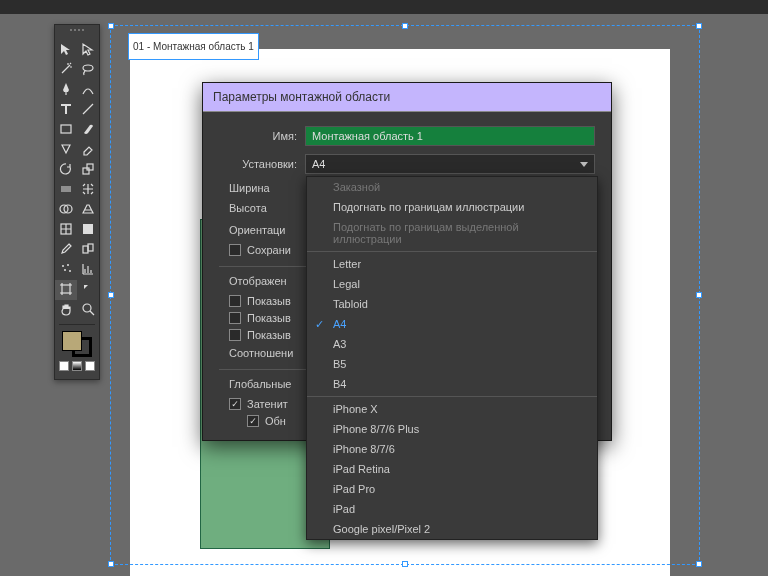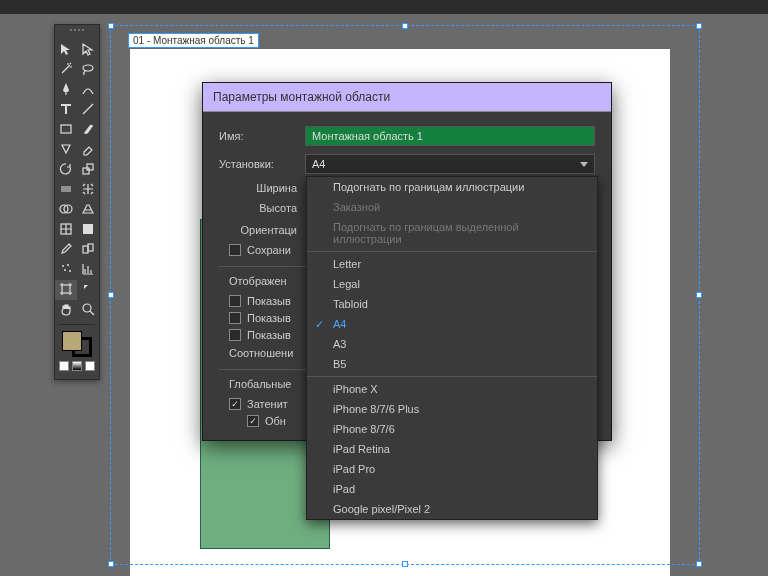--- a/index.html
+++ b/index.html
@@ -19,33 +19,33 @@
   .sw-fill { position:absolute; left:0; top:0; width:20px; height:20px; background:#b8a878; border:1px solid #000; }
   .sw-stroke { position:absolute; right:0; bottom:0; width:20px; height:20px; background:#404040; border:3px solid #000; }
   .sw-row { display:flex; gap:3px; margin-top:4px; }
   .sw-row div { width:10px; height:10px; border:1px solid #888; }
   .artboard-wrap { position:absolute; top:25px; left:110px; width:590px; height:540px; }
   .artboard-edge { position:absolute; inset:0; border:1px dashed #3399ff; }
   .artboard-edge .hnd { position:absolute; width:6px; height:6px; background:#fff; border:1px solid #3399ff; }
   .hnd.tl{top:-3px;left:-3px}.hnd.tr{top:-3px;right:-3px}.hnd.bl{bottom:-3px;left:-3px}.hnd.br{bottom:-3px;right:-3px}
   .hnd.tm{top:-3px;left:50%;margin-left:-3px}.hnd.bm{bottom:-3px;left:50%;margin-left:-3px}
   .hnd.ml{left:-3px;top:50%;margin-top:-3px}.hnd.mr{right:-3px;top:50%;margin-top:-3px}
-  .artboard-label { position:absolute; top:8px; left:18px; background:#fff; border:1px solid #3399ff; font-size:10px; padding:1px 4px; color:#333; }
+  .artboard-label { position:absolute; top:8px; left:18px; background:#fff; border:1px solid #3399ff; font-size:10px; padding:7px 4px; color:#333; }
   .canvas { position:absolute; top:24px; left:20px; width:540px; height:530px; background:#fff; }
   .greenrect { position:absolute; top:170px; left:70px; width:130px; height:330px; background:#6fae7f; border:1px solid #264; }
   .dialog { position:absolute; top:82px; left:202px; width:410px; background:#3a3a3a; border:1px solid #1a1a1a; box-shadow:0 6px 20px rgba(0,0,0,.6); color:#ccc; font-size:11px; }
   .dlg-title { background:#c4b5fd; color:#333; padding:7px 10px; font-size:12px; border-bottom:1px solid #888; }
   .dlg-body { padding:14px 16px 8px; }
   .dlg-row { display:flex; align-items:center; margin-bottom:8px; }
-  .dlg-row .lbl { width:86px; text-align:left; padding-right:8px; color:#ccc; }
+  .dlg-row .lbl { width:86px; text-align:right; padding-right:8px; color:#ccc; }
   .dlg-row input[type=text]{ flex:1; background:#15803d; border:1px solid #555; color:#ddd; padding:3px 6px; font-size:11px; }
   .dlg-row .sel { flex:1; background:#2a2a2a; border:1px solid #555; color:#ddd; padding:3px 6px; font-size:11px; display:flex; justify-content:space-between; align-items:center; }
   .dlg-row .sel .caret { border-left:4px solid transparent; border-right:4px solid transparent; border-top:5px solid #bbb; }
   .dlg-sub { padding-left:10px; margin-bottom:8px; display:flex; align-items:center; }
-  .dlg-sub .lbl { width:76px; text-align:right; padding-right:8px; color:#ccc; }
+  .dlg-sub .lbl { width:76px; text-align:left; padding-right:8px; color:#ccc; }
   .chk { display:flex; align-items:center; margin:5px 0 5px 10px; color:#ccc; cursor:pointer; }
   .chk .box { width:12px; height:12px; border:1px solid #888; margin-right:6px; display:flex; align-items:center; justify-content:center; background:#2a2a2a; font-size:9px; color:#ddd; }
   .sect { border-top:1px solid #555; margin-top:10px; padding-top:8px; }
   .dropdown { position:absolute; top:176px; left:306px; width:292px; background:#3a3a3a; border:1px solid #222; box-shadow:0 4px 12px rgba(0,0,0,.6); color:#ccc; font-size:11px; max-height:390px; overflow:hidden; z-index:50; }
   .dropdown .grp-div { border-top:1px solid #555; margin:2px 0; }
   .dropdown .opt { padding:4px 10px 4px 26px; cursor:pointer; position:relative; }
   .dropdown .opt.disabled { color:#777; cursor:default; }
   .dropdown .opt.selected { color:#4aa3ff; }
   .dropdown .opt.selected::before { content:"✓"; position:absolute; left:8px; color:#4aa3ff; }
 </style>
@@ -332,30 +332,31 @@
         </div>
       <div class="chk" style="margin-left:28px">
           <div class="box">✓</div>
           <span>Обн</span>
         </div>
     </div>
   </div>
 </div>
 
 <div class="dropdown" id="preset-dd">
+    <div class="opt disabled">Заказной</div>
     <div class="opt">Подогнать по границам иллюстрации</div>
-    <div class="opt disabled">Заказной</div>
     <div class="opt disabled">Подогнать по границам выделенной иллюстрации</div>
     <div class="grp-div"></div>
     <div class="opt">Letter</div>
     <div class="opt">Legal</div>
     <div class="opt">Tabloid</div>
     <div class="opt selected">A4</div>
     <div class="opt">A3</div>
     <div class="opt">B5</div>
+    <div class="opt">B4</div>
     <div class="grp-div"></div>
     <div class="opt">iPhone X</div>
     <div class="opt">iPhone 8/7/6 Plus</div>
     <div class="opt">iPhone 8/7/6</div>
     <div class="opt">iPad Retina</div>
     <div class="opt">iPad Pro</div>
     <div class="opt">iPad</div>
     <div class="opt">Google pixel/Pixel 2</div>
   </div>
 

